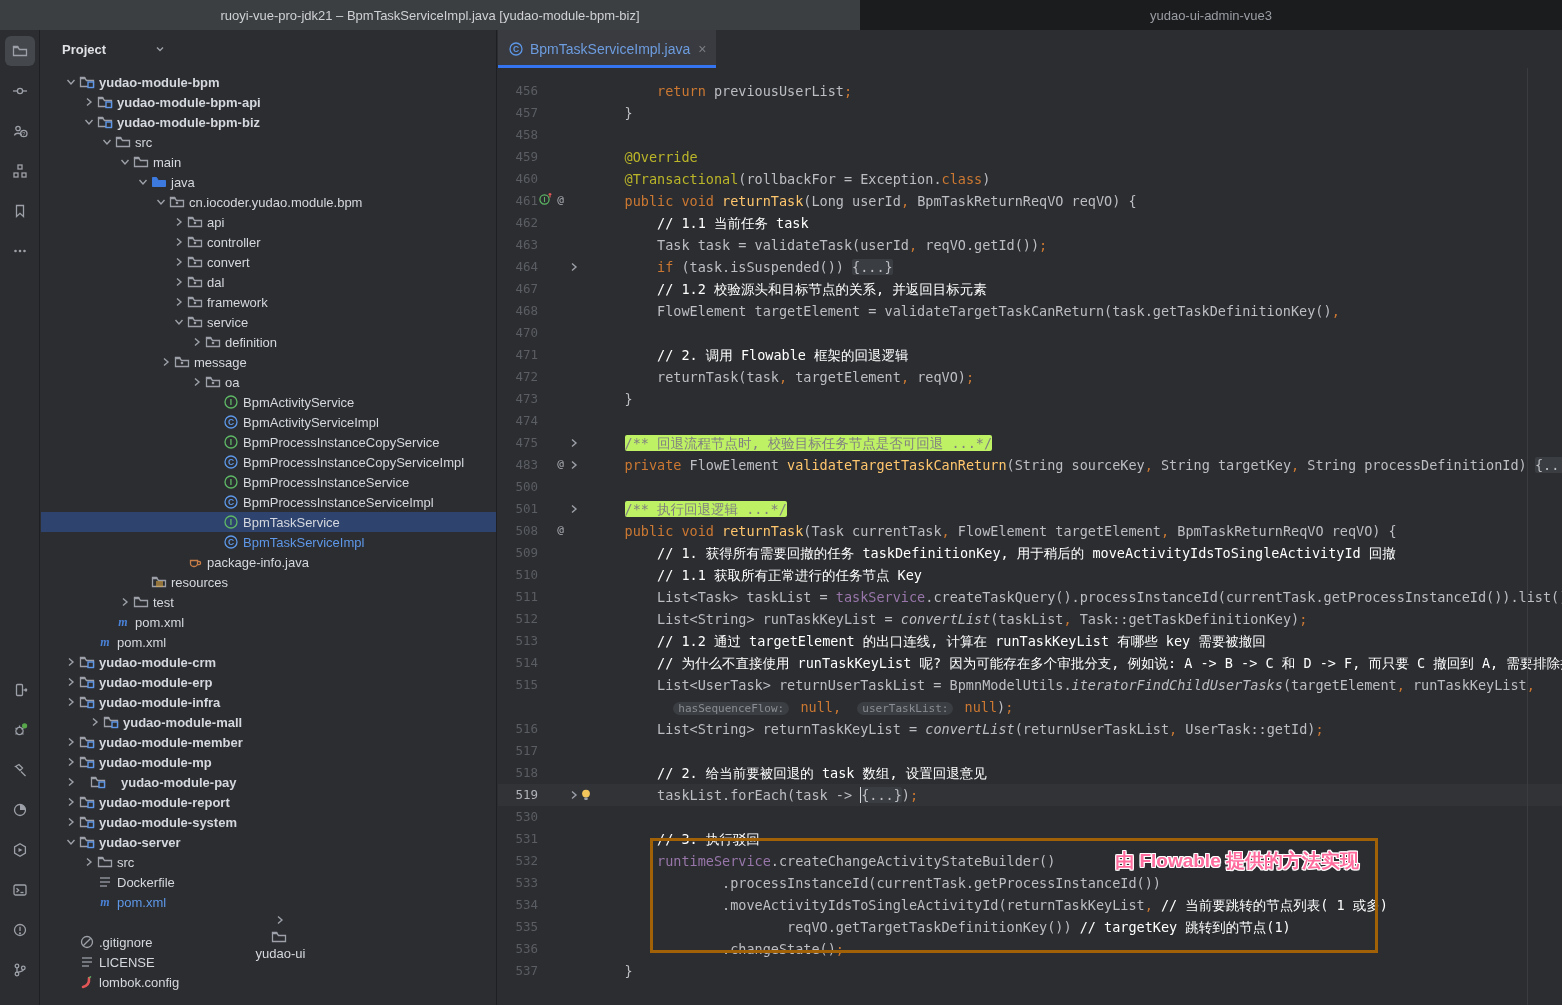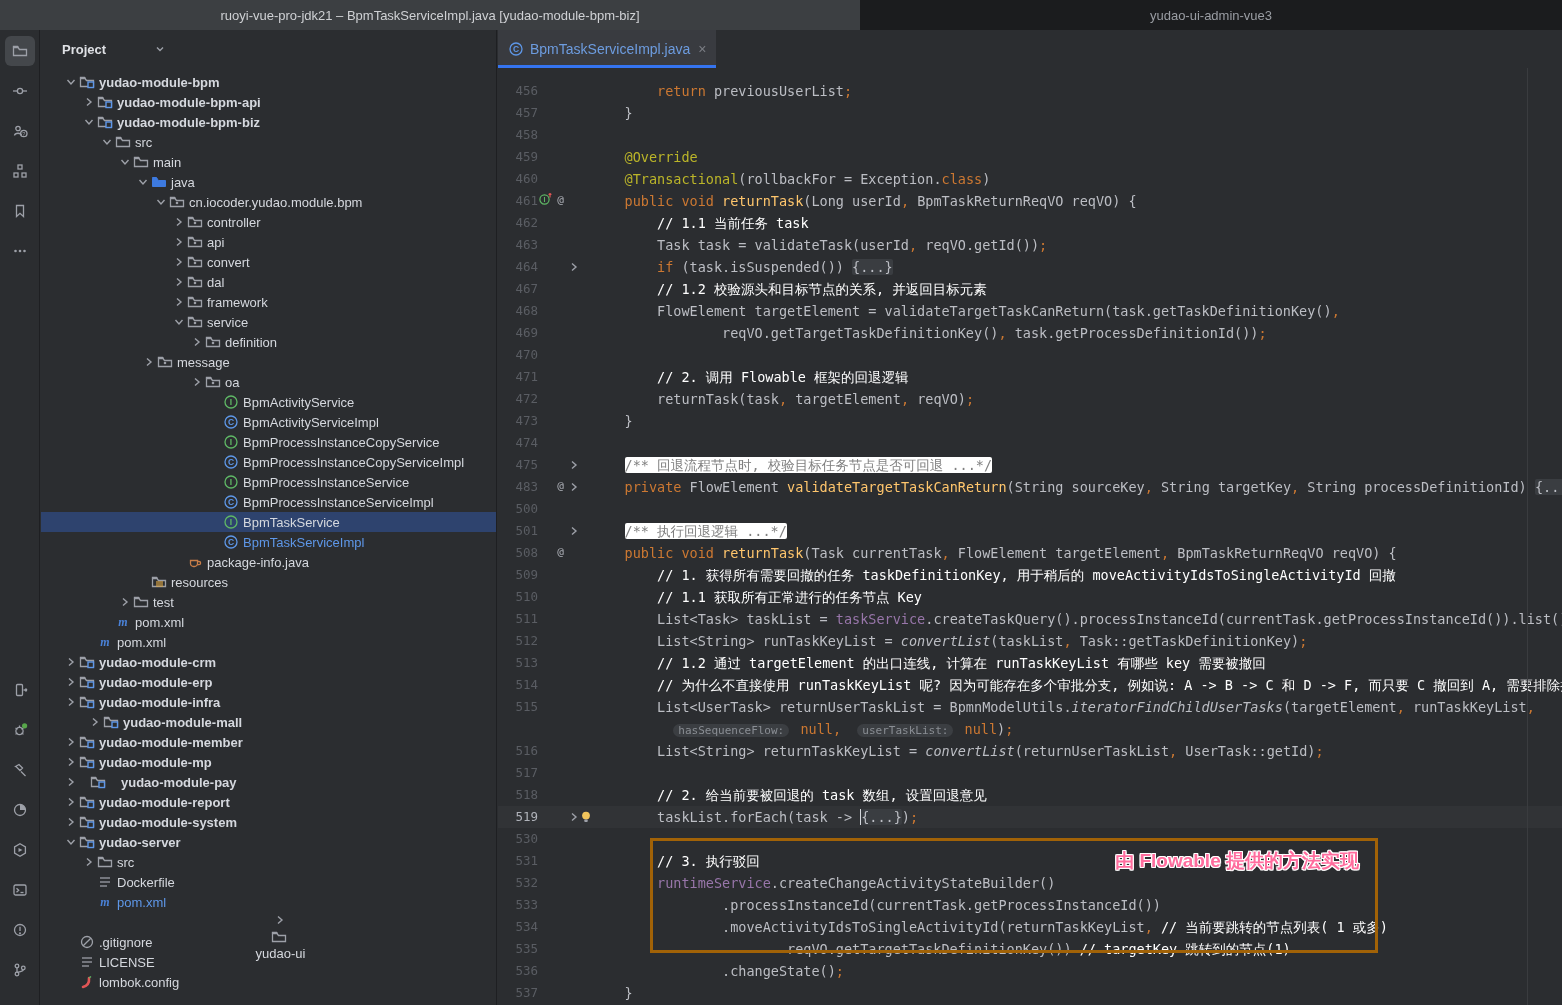--- a/index.html
+++ b/index.html
@@ -62,21 +62,21 @@
              color:#9da0a8; }
   .cl .fld { width:12px; flex:0 0 12px; display:flex; align-items:center; color:#7b7e85; }
   .cl .blb { width:12px; flex:0 0 12px; display:flex; align-items:center; }
   .cl .code { flex:1; overflow:hidden; color:#bcbec4; }
   .cl.cur { background:rgba(255,255,255,0.03); }
 
   .tk-k { color:#cc7832; } .tk-f { color:#ffc66d; } .tk-a { color:#bbb529; }
   .tk-c { color:#ffffff; } .tk-v { color:#9876aa; } .tk-p { color:#cc7832; }
   .tk-i { font-style:italic; color:#bcbec4; } .tk-t { color:#bcbec4; }
   .tk-F { background:#3a3d41; border-radius:2px; color:#bcbec4; }
-  .tk-C { background:#ffffff; border-radius:2px; color:#808080;margin-top:36px; }
+  .tk-C { background:#bef264; border-radius:2px; color:#808080;margin-top:36px; }
   .tk-I { background:#3b3e42; color:#8a8e94; border-radius:8px; padding:0 5px; font-size:11px;
           margin-right:3px; }
   .caret { display:inline-block; width:0; border-left:1.6px solid #d4d7dc; height:16px;
            vertical-align:-3px; }
 
   .guide { position:absolute; top:0; bottom:0; left:1029px; width:1px; background:#3a3c3f; }
 
   
   .ann-box { position:absolute; left:152px; top:770px; width:728px; height:115px;
              border:3px solid #a16207; pointer-events:none; }
@@ -308,84 +308,84 @@
             <polyline points="4,2.5 8,6 4,9.5" fill="none" stroke="#9da0a8" stroke-width="1.4"></polyline>
           </svg>
         </span>
         <span class="tico">
           <svg width="16" height="16" viewBox="0 0 16 16" fill="none" stroke="#9da0a8" stroke-width="1.3">
             <path d="M1.5 4.5h4.5l1.5 2h7v6h-13z"></path>
             <path d="M1.5 4.5v-1h4l1 1"></path>
             <circle cx="8" cy="9" r="1.3" fill="#9da0a8" stroke="none"></circle>
           </svg>
         </span>
+        <span class="lbl">api</span>
+      </div>
+      <div class="trow" style="padding-left: 130px;">
+        <span class="chev">
+          <svg width="12" height="12" viewBox="0 0 12 12" class="CH">
+            <polyline points="4,2.5 8,6 4,9.5" fill="none" stroke="#9da0a8" stroke-width="1.4"></polyline>
+          </svg>
+        </span>
+        <span class="tico">
+          <svg width="16" height="16" viewBox="0 0 16 16" fill="none" stroke="#9da0a8" stroke-width="1.3">
+            <path d="M1.5 4.5h4.5l1.5 2h7v6h-13z"></path>
+            <path d="M1.5 4.5v-1h4l1 1"></path>
+            <circle cx="8" cy="9" r="1.3" fill="#9da0a8" stroke="none"></circle>
+          </svg>
+        </span>
         <span class="lbl">controller</span>
       </div>
       <div class="trow" style="padding-left: 130px;">
         <span class="chev">
           <svg width="12" height="12" viewBox="0 0 12 12" class="CH">
             <polyline points="4,2.5 8,6 4,9.5" fill="none" stroke="#9da0a8" stroke-width="1.4"></polyline>
           </svg>
         </span>
         <span class="tico">
           <svg width="16" height="16" viewBox="0 0 16 16" fill="none" stroke="#9da0a8" stroke-width="1.3">
             <path d="M1.5 4.5h4.5l1.5 2h7v6h-13z"></path>
             <path d="M1.5 4.5v-1h4l1 1"></path>
             <circle cx="8" cy="9" r="1.3" fill="#9da0a8" stroke="none"></circle>
           </svg>
         </span>
-        <span class="lbl">api</span>
+        <span class="lbl">convert</span>
       </div>
       <div class="trow" style="padding-left: 130px;">
         <span class="chev">
           <svg width="12" height="12" viewBox="0 0 12 12" class="CH">
             <polyline points="4,2.5 8,6 4,9.5" fill="none" stroke="#9da0a8" stroke-width="1.4"></polyline>
           </svg>
         </span>
         <span class="tico">
           <svg width="16" height="16" viewBox="0 0 16 16" fill="none" stroke="#9da0a8" stroke-width="1.3">
             <path d="M1.5 4.5h4.5l1.5 2h7v6h-13z"></path>
             <path d="M1.5 4.5v-1h4l1 1"></path>
             <circle cx="8" cy="9" r="1.3" fill="#9da0a8" stroke="none"></circle>
           </svg>
         </span>
-        <span class="lbl">convert</span>
+        <span class="lbl">dal</span>
       </div>
       <div class="trow" style="padding-left: 130px;">
         <span class="chev">
           <svg width="12" height="12" viewBox="0 0 12 12" class="CH">
             <polyline points="4,2.5 8,6 4,9.5" fill="none" stroke="#9da0a8" stroke-width="1.4"></polyline>
           </svg>
         </span>
         <span class="tico">
           <svg width="16" height="16" viewBox="0 0 16 16" fill="none" stroke="#9da0a8" stroke-width="1.3">
             <path d="M1.5 4.5h4.5l1.5 2h7v6h-13z"></path>
             <path d="M1.5 4.5v-1h4l1 1"></path>
             <circle cx="8" cy="9" r="1.3" fill="#9da0a8" stroke="none"></circle>
           </svg>
         </span>
-        <span class="lbl">dal</span>
+        <span class="lbl">framework</span>
       </div>
       <div class="trow" style="padding-left: 130px;">
         <span class="chev">
-          <svg width="12" height="12" viewBox="0 0 12 12" class="CH">
-            <polyline points="4,2.5 8,6 4,9.5" fill="none" stroke="#9da0a8" stroke-width="1.4"></polyline>
-          </svg>
-        </span>
-        <span class="tico">
-          <svg width="16" height="16" viewBox="0 0 16 16" fill="none" stroke="#9da0a8" stroke-width="1.3">
-            <path d="M1.5 4.5h4.5l1.5 2h7v6h-13z"></path>
-            <path d="M1.5 4.5v-1h4l1 1"></path>
-            <circle cx="8" cy="9" r="1.3" fill="#9da0a8" stroke="none"></circle>
-          </svg>
-        </span>
-        <span class="lbl">framework</span>
-      </div>
-      <div class="trow" style="padding-left: 130px;">
-        <span class="chev">
           <svg width="12" height="12" viewBox="0 0 12 12" class="CH open">
             <polyline points="4,2.5 8,6 4,9.5" fill="none" stroke="#9da0a8" stroke-width="1.4"></polyline>
           </svg>
         </span>
         <span class="tico">
           <svg width="16" height="16" viewBox="0 0 16 16" fill="none" stroke="#9da0a8" stroke-width="1.3">
             <path d="M1.5 4.5h4.5l1.5 2h7v6h-13z"></path>
             <path d="M1.5 4.5v-1h4l1 1"></path>
             <circle cx="8" cy="9" r="1.3" fill="#9da0a8" stroke="none"></circle>
           </svg>
@@ -400,21 +400,21 @@
         </span>
         <span class="tico">
           <svg width="16" height="16" viewBox="0 0 16 16" fill="none" stroke="#9da0a8" stroke-width="1.3">
             <path d="M1.5 4.5h4.5l1.5 2h7v6h-13z"></path>
             <path d="M1.5 4.5v-1h4l1 1"></path>
             <circle cx="8" cy="9" r="1.3" fill="#9da0a8" stroke="none"></circle>
           </svg>
         </span>
         <span class="lbl">definition</span>
       </div>
-      <div class="trow" style="padding-left: 100px;">
+      <div class="trow" style="padding-left: 80px; margin-left: 37px;">
         <span class="chev">
           <svg width="12" height="12" viewBox="0 0 12 12" class="CH">
             <polyline points="4,2.5 8,6 4,9.5" fill="none" stroke="#9da0a8" stroke-width="1.4"></polyline>
           </svg>
         </span>
         <span class="tico">
           <svg width="16" height="16" viewBox="0 0 16 16" fill="none" stroke="#9da0a8" stroke-width="1.3">
             <path d="M1.5 4.5h4.5l1.5 2h7v6h-13z"></path>
             <path d="M1.5 4.5v-1h4l1 1"></path>
             <circle cx="8" cy="9" r="1.3" fill="#9da0a8" stroke="none"></circle>
@@ -836,21 +836,20 @@
             </svg></span><span><svg width="15" height="15" viewBox="0 0 15 15">
               <text x="7.5" y="11.5" font-size="11" fill="#aeb1b8" text-anchor="middle" font-family="DejaVu Sans Mono, monospace">@</text>
             </svg></span></span><span class="fld"></span><span class="blb"></span><span class="code"><span class="tk-t">    </span><span class="tk-k">public void </span><span class="tk-f">returnTask</span><span class="tk-t">(Long userId</span><span class="tk-p">,</span><span class="tk-t"> BpmTaskReturnReqVO reqVO) {</span></span></div>
       <div class="cl"><span class="num">462</span><span class="gic"></span><span class="fld"></span><span class="blb"></span><span class="code"><span class="tk-t">        </span><span class="tk-c">// 1.1 当前任务 task</span></span></div>
       <div class="cl"><span class="num">463</span><span class="gic"></span><span class="fld"></span><span class="blb"></span><span class="code"><span class="tk-t">        Task task = validateTask(userId</span><span class="tk-p">,</span><span class="tk-t"> reqVO.getId())</span><span class="tk-p">;</span></span></div>
       <div class="cl"><span class="num">464</span><span class="gic"></span><span class="fld"><svg width="12" height="12" viewBox="0 0 12 12" class="CH">
             <polyline points="4,2.5 8,6 4,9.5" fill="none" stroke="#9da0a8" stroke-width="1.4"></polyline>
           </svg></span><span class="blb"></span><span class="code"><span class="tk-t">        </span><span class="tk-k">if</span><span class="tk-t"> (task.isSuspended()) </span><span class="tk-F">{...}</span></span></div>
       <div class="cl"><span class="num">467</span><span class="gic"></span><span class="fld"></span><span class="blb"></span><span class="code"><span class="tk-t">        </span><span class="tk-c">// 1.2 校验源头和目标节点的关系, 并返回目标元素</span></span></div>
       <div class="cl"><span class="num">468</span><span class="gic"></span><span class="fld"></span><span class="blb"></span><span class="code"><span class="tk-t">        FlowElement targetElement = validateTargetTaskCanReturn(task.getTaskDefinitionKey()</span><span class="tk-p">,</span></span></div>
-      <div class="cl"><span class="num">469</span><span class="gic"></span><span class="fld"></span><span class="blb"></span><span class="code"><span class="tk-t">                reqVO.getTargetTaskDefinitionKey()</span><span class="tk-p">,</span><span class="tk-t"> task.getProcessDefinitionId())</span><span class="tk-p">;</span></span></div>
       <div class="cl"><span class="num">470</span><span class="gic"></span><span class="fld"></span><span class="blb"></span><span class="code"></span></div>
       <div class="cl"><span class="num">471</span><span class="gic"></span><span class="fld"></span><span class="blb"></span><span class="code"><span class="tk-t">        </span><span class="tk-c">// 2. 调用 Flowable 框架的回退逻辑</span></span></div>
       <div class="cl"><span class="num">472</span><span class="gic"></span><span class="fld"></span><span class="blb"></span><span class="code"><span class="tk-t">        returnTask(task</span><span class="tk-p">,</span><span class="tk-t"> targetElement</span><span class="tk-p">,</span><span class="tk-t"> reqVO)</span><span class="tk-p">;</span></span></div>
       <div class="cl"><span class="num">473</span><span class="gic"></span><span class="fld"></span><span class="blb"></span><span class="code"><span class="tk-t">    }</span></span></div>
       <div class="cl"><span class="num">474</span><span class="gic"></span><span class="fld"></span><span class="blb"></span><span class="code"></span></div>
       <div class="cl"><span class="num">475</span><span class="gic"></span><span class="fld"><svg width="12" height="12" viewBox="0 0 12 12" class="CH">
             <polyline points="4,2.5 8,6 4,9.5" fill="none" stroke="#9da0a8" stroke-width="1.4"></polyline>
           </svg></span><span class="blb"></span><span class="code"><span class="tk-t">    </span><span class="tk-C">/** 回退流程节点时, 校验目标任务节点是否可回退 ...*/</span></span></div>
       <div class="cl"><span class="num">483</span><span class="gic"><span><svg width="15" height="15" viewBox="0 0 15 15">
               <text x="7.5" y="11.5" font-size="11" fill="#aeb1b8" text-anchor="middle" font-family="DejaVu Sans Mono, monospace">@</text>

